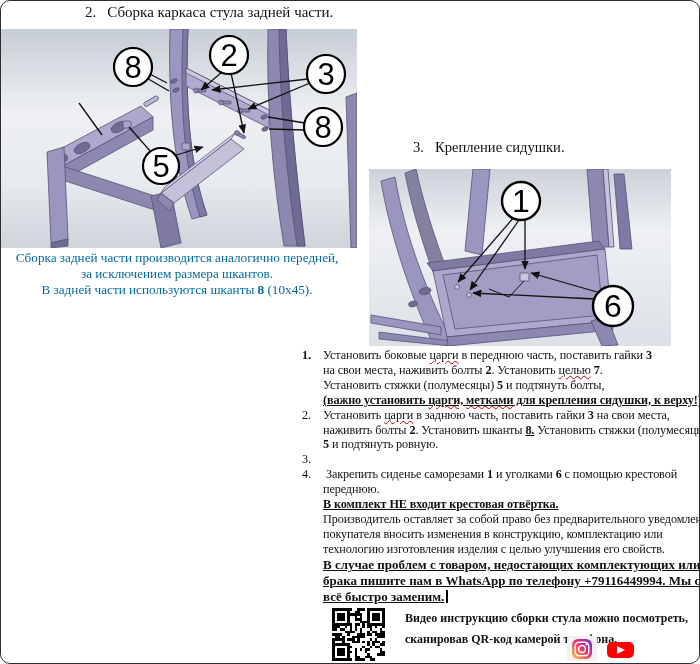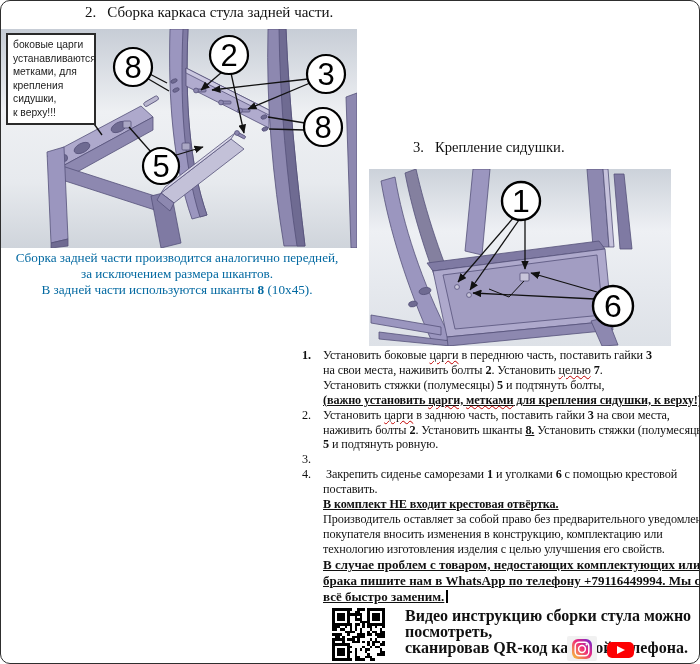--- a/index.html
+++ b/index.html
@@ -20,21 +20,21 @@
   .item{display:flex;}
   .item .num{width:21px;flex:none;}
   .line{white-space:pre;}
   .b{font-weight:bold;}
   .u{text-decoration:underline;margin-top:8px;}
   .w{text-decoration-line:underline;text-decoration-style:wavy;text-decoration-color:#c00000;text-decoration-thickness:1px;}
   .whatsapp{left:322px;top:556px;font-size:13px;line-height:15.9px;font-weight:bold;}
   .whatsapp .line span{text-decoration:underline;}
   .whatsapp .line:last-child::after{content:"";display:inline-block;width:2px;height:13px;background:#000;
         margin-left:2px;vertical-align:-2px;}
-  .qr-caption{left:404px;top:607px;width:296px;font-size:16px;font-weight:bold;line-height:16px;}
+  .qr-caption{left:404px;top:607px;width:296px;font-size:12px;font-weight:bold;line-height:21px;}
   
   svg text.cot{font-family:"Liberation Sans",sans-serif;text-anchor:middle;fill:#000;}
   
   .insta-back{left:566px;top:635px;width:30px;height:25px;background:#f1f1f1;border-radius:2px;}
   .insta{left:571px;top:638px;width:20px;height:20px;border-radius:6px;
          background:linear-gradient(45deg,#f9ce34 0%,#ee2a7b 55%,#6228d7 100%);}
   .yt{left:606px;top:641px;width:27px;height:16px;background:#fd0002;border-radius:5px;}
   .yt .tri{position:absolute;left:10px;top:4px;width:0;height:0;border-left:8px solid #fff;
            border-top:4px solid transparent;border-bottom:4px solid transparent;}
 </style>
@@ -148,25 +148,20 @@
           <circle cx="322" cy="98" r="19" fill="#fff" stroke="#000" stroke-width="2.2"></circle>
         <text class="cot" x="322" y="109" font-size="31">8</text>
         </g>
       <g>
           <circle cx="160" cy="137" r="18" fill="#fff" stroke="#000" stroke-width="2.2"></circle>
         <text class="cot" x="160" y="148" font-size="31">5</text>
         </g>
     </g>
   </svg>
 
-  <div class="abs notebox">боковые царги
-устанавливаются
-метками, для
-крепления сидушки,
-к верху!!!</div>
 
   <div class="abs caption">
     <div>Сборка задней части производится аналогично передней,</div>
     <div>за исключением размера шкантов.</div>
     <div><span>В задней части используются шканты </span><span class="b">8</span><span> (10x45).</span></div>
   </div>
 
   <div class="abs sec-title" style="left:412px;top:138px;font-size:14.6px;"><span class="num">3.</span><span>Крепление сидушки.</span></div>
 
   <svg class="abs" style="left:368px;top:168px;" width="302" height="177" viewBox="0 0 302 177">
@@ -236,21 +231,21 @@
           <div class="line"><span class="b">5</span><span> и подтянуть ровную.</span></div>
         </div>
       </div>
       <div class="item">
         <span class="num">3.</span>
       </div>
       <div class="item">
         <span class="num">4.</span>
         <div class="body">
           <div class="line"><span> Закрепить сиденье саморезами </span><span class="b">1</span><span> и уголками </span><span class="b">6</span><span> с помощью крестовой</span></div>
-          <div class="line"><span>поставить.</span></div>
+          <div class="line"><span>переднюю.</span></div>
           <div class="line"><span class="b u">В комплект НЕ входит крестовая отвёртка.</span></div>
           <div class="line"><span>Производитель оставляет за собой право без предварительного уведомления</span></div>
           <div class="line"><span>покупателя вносить изменения в конструкцию, комплектацию или</span></div>
           <div class="line"><span>технологию изготовления изделия с целью улучшения его свойств.</span></div>
         </div>
       </div>
     </div>
 
   <div class="abs whatsapp">
       <div class="line"><span>В случае проблем с товаром, недостающих комплектующих или</span></div>

